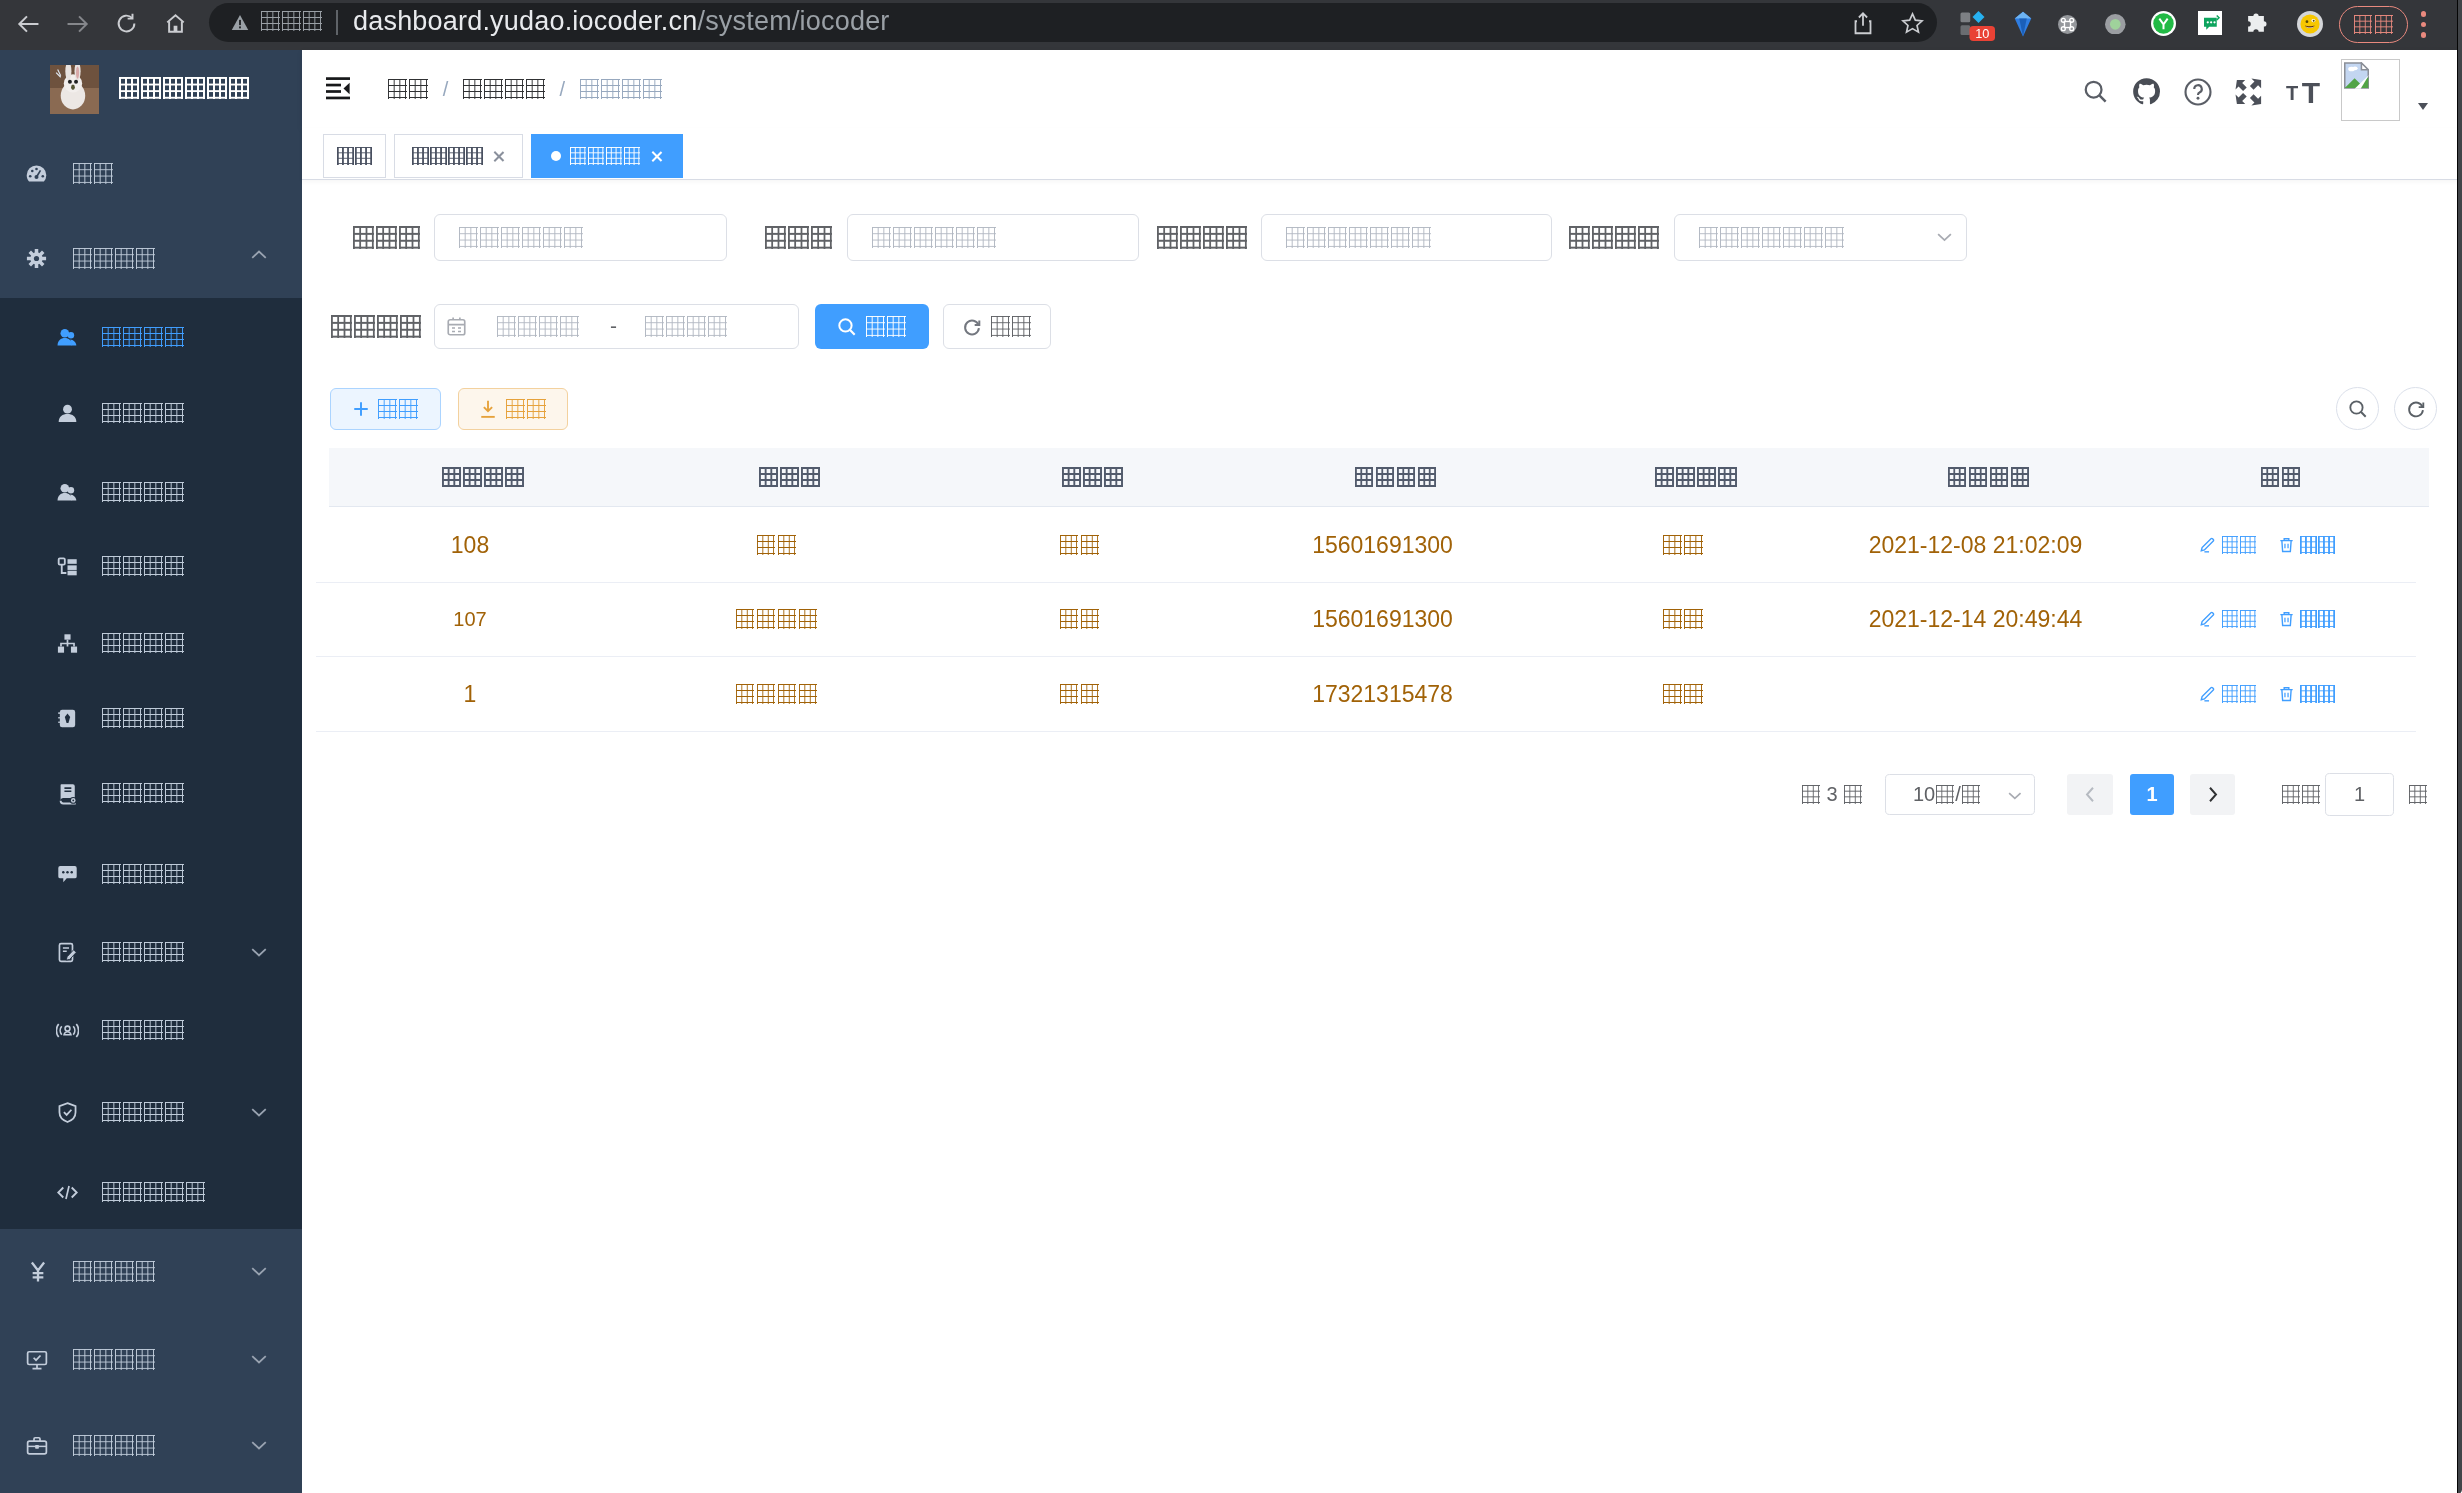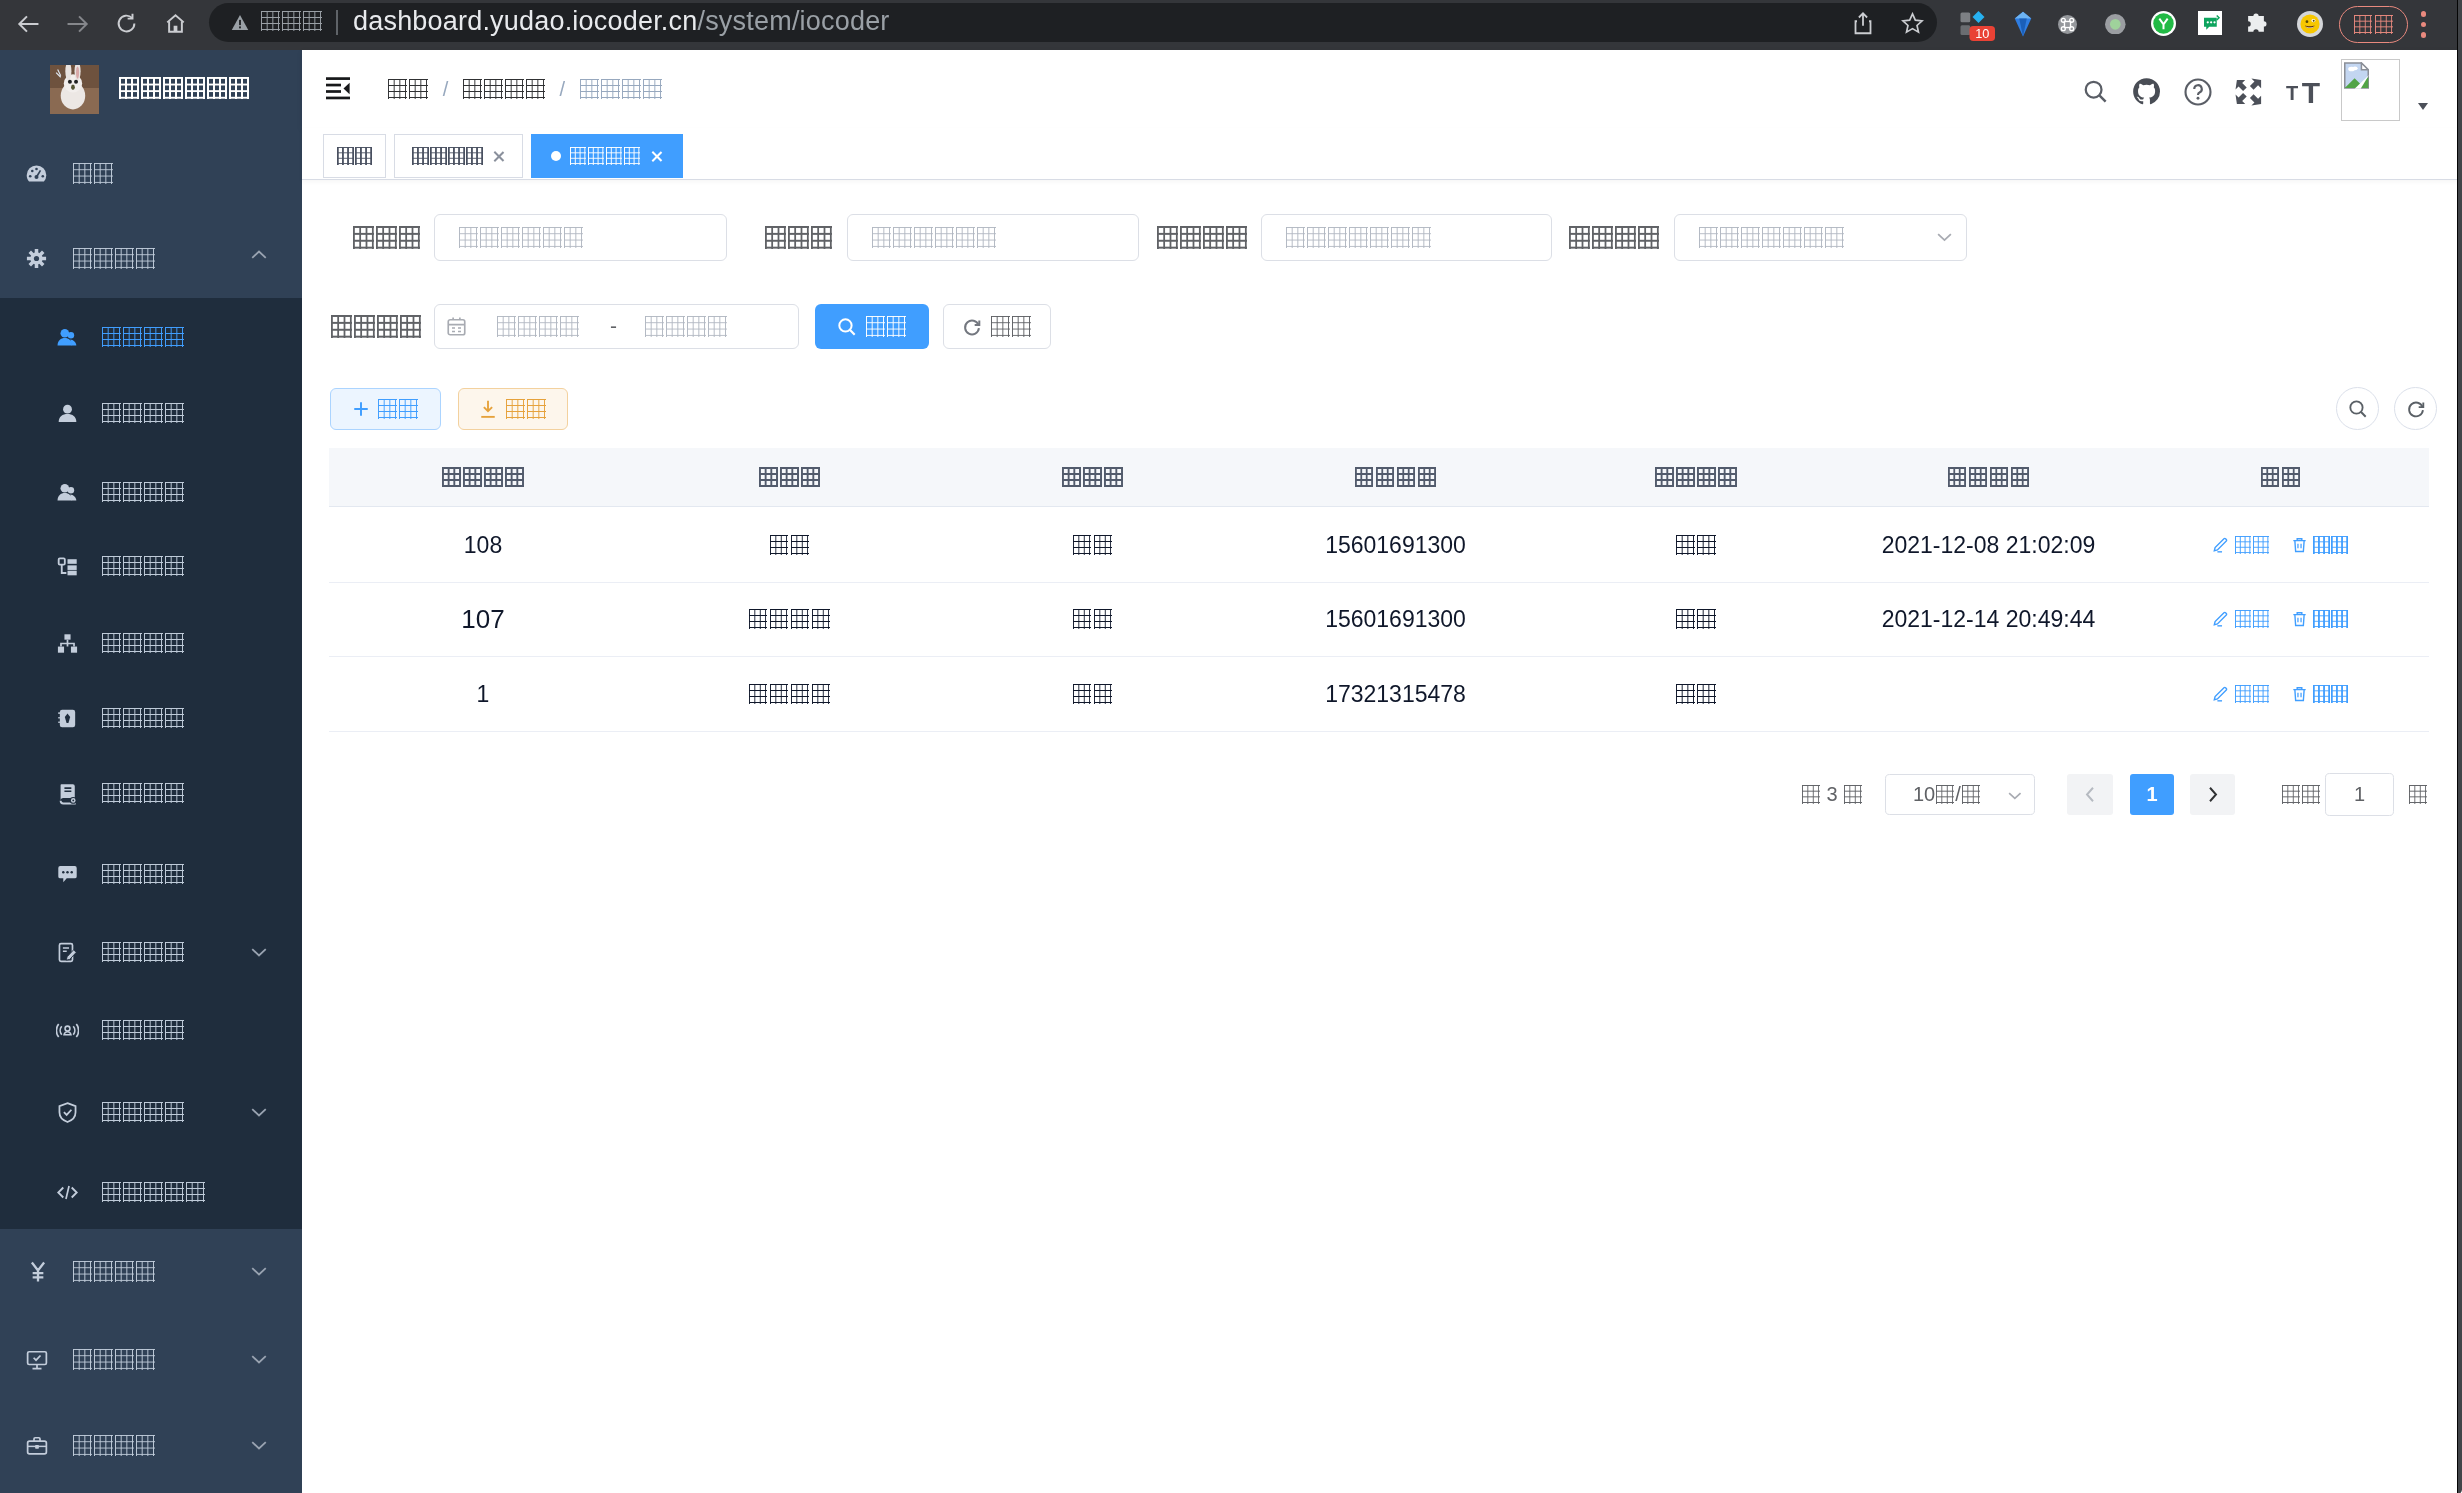--- a/index.html
+++ b/index.html
@@ -47,21 +47,21 @@
 .tag .x:before,.tag .x:after{content:"";position:absolute;left:6px;top:0;width:1.5px;height:13px;background:currentColor}
 .tag .x:before{transform:rotate(45deg)}
 .tag .x:after{transform:rotate(-45deg)}
 .tag .dot{width:10px;height:10px;border-radius:50%;background:#fff;margin-right:8.4px}
 
 .lbl{font-size:23px;font-weight:bold;color:#606266;height:47px}
 .inp{border:1.5px solid #dcdfe6;border-radius:6px;background:#fff;font-size:21px;color:#b2b8c2}
 .ph{padding-left:23px}
 
 #thead{left:329px;top:448px;width:2100px;height:59px;background:#f5f7fa;color:#525b6c;font-weight:bold;border-bottom:1.5px solid #e3e8f0}
-.trow{left:329px;width:2100px;height:75px;border-bottom:1.5px solid #ebeef5;color:#0f172a}
+.trow{left:316px;width:2100px;height:75px;border-bottom:1.5px solid #ebeef5;color:#a16207}
 .tc{position:absolute;top:0;height:100%;display:flex;align-items:center;justify-content:center;font-size:21px}
 .c1{left:0;width:308px}.c2{left:308px;width:305px}.c3{left:612px;width:303px}
 .c4{left:915px;width:303px}.c5{left:1218px;width:298px}.c6{left:1516px;width:287px}
 .c7{left:1803px;width:297px}
 .tc{white-space:nowrap}
 .lnk{color:#409eff;font-size:18px;display:flex;align-items:center}
 
 .pg{position:absolute;color:#606266;font-size:20px}
 .pbtn{position:absolute;top:774px;height:41px;border-radius:3px;background:#f2f3f5;display:flex;align-items:center;justify-content:center}
 </style>
@@ -729,21 +729,21 @@
         <svg width="17" height="17" viewBox="0 0 22 22" fill="none" style="margin-right:4.6px">
           <path d="M3 6h16M8 6V3.5h6V6M5 6l1 14h10l1-14" stroke="#409eff" stroke-width="1.8"></path>
           <path d="M9 10v6M13 10v6" stroke="#409eff" stroke-width="1.6"></path>
         </svg>
         <i class="g"></i>
         <i class="g"></i>
       </span>
     </span>
 </div>
 <div class="abs trow" style="top:582px">
-<span class="tc c1" style="font-size:26px">107</span>
+<span class="tc c1" style="font-size:20px">107</span>
 <span class="tc c2">
       <i class="g"></i>
       <i class="g"></i>
       <i class="g"></i>
       <i class="g"></i>
     </span>
 <span class="tc c3">
       <i class="g"></i>
       <i class="g"></i>
     </span>

